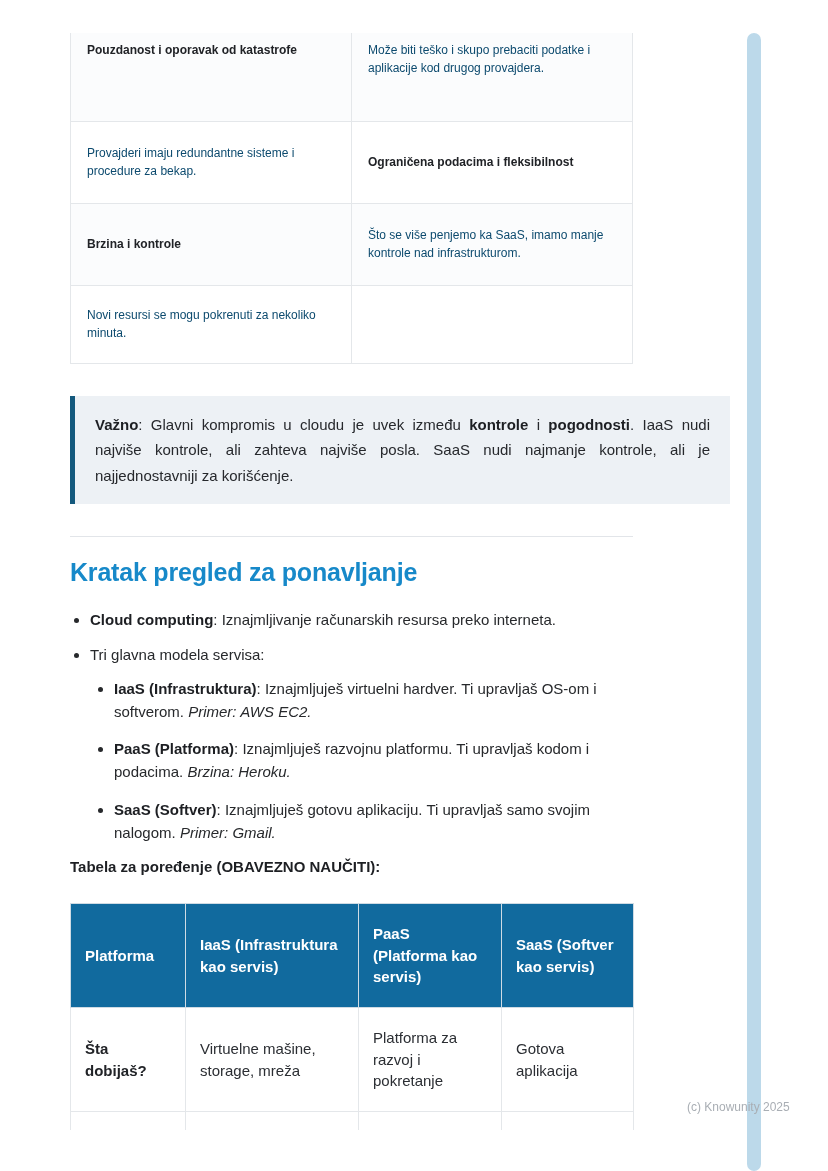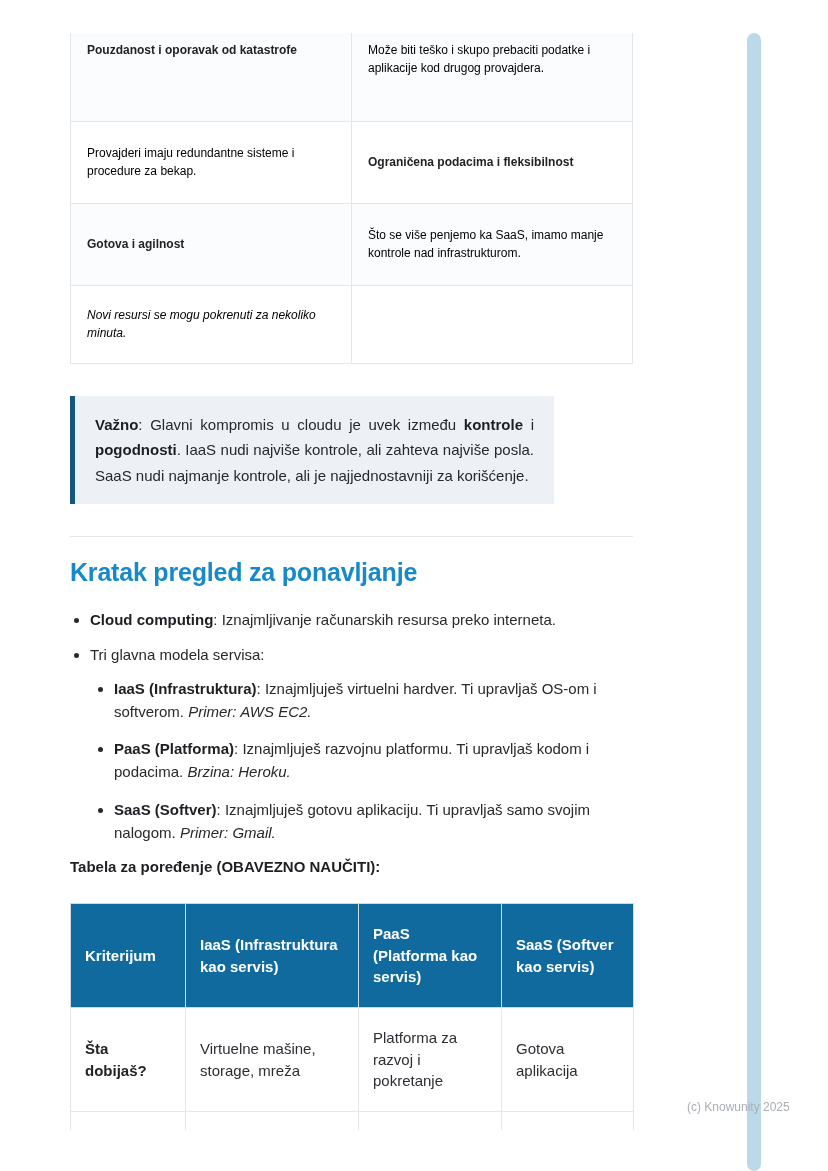--- a/index.html
+++ b/index.html
@@ -3,29 +3,29 @@
 <meta charset="utf-8">
 <style>
   * { margin:0; padding:0; box-sizing:border-box; }
   html,body { background:#ffffff; }
   body { font-family:"Liberation Sans", sans-serif; color:#27292c; }
   .page { position:relative; width:828px; height:1171px; background:#fff; overflow:hidden; }
   .content { position:absolute; left:70px; top:0; width:563px; }
 
   
   table.pros { width:563px; border-collapse:collapse; font-size:12px; table-layout:fixed; margin-top:33px; }
-  table.pros td { border:1px solid #e4e7ea; padding:14px 16px; vertical-align:middle; line-height:1.5; width:50%; color:#000000; }
+  table.pros td { border:1px solid #e4e7ea; padding:14px 16px; vertical-align:middle; line-height:1.5; width:50%; color:#0c4a6e; }
   table.pros tr.cut-top td { border-top:none; vertical-align:top; padding-top:8px; height:88px; }
   table.pros tr td { height:82px; }
-  table.pros tr:last-child td { height:78px;font-style:italic; }
+  table.pros tr:last-child td { height:78px; }
   table.pros tr:nth-child(odd) td { background:#fbfcfd; }
   table.pros .b { font-weight:700; color:#212327; }
 
   
-  .callout { margin-top:32px; width:484px; background:#edf1f5; border-left:5px solid #14597d; padding:16px 20px; }
+  .callout { margin-top:32px; width:660px; background:#edf1f5; border-left:5px solid #14597d; padding:16px 20px; }
   .callout p { font-size:15px; line-height:1.7; text-align:justify; color:#26282c; }
   .callout strong { font-weight:700; color:#1d1f23; }
 
   
   hr.divider { margin-top:32px; border:none; border-top:1px solid #e2e5e9; width:563px; }
 
   
   h2.summary-heading { margin-top:21px; font-size:25px; font-weight:700; color:#1789c9; letter-spacing:-0.2px; }
   ul.summary-list { margin-top:21px; padding-left:20px; font-size:15px; line-height:1.55; }
   ul.summary-list > li { margin-bottom:12px; }
@@ -57,21 +57,21 @@
       <tbody>
         <tr class="cut-top">
           <td class="b">Pouzdanost i oporavak od katastrofe</td>
           <td>Može biti teško i skupo prebaciti podatke i aplikacije kod drugog provajdera.</td>
         </tr>
         <tr>
           <td>Provajderi imaju redundantne sisteme i procedure za bekap.</td>
           <td class="b">Ograničena podacima i fleksibilnost</td>
         </tr>
         <tr>
-          <td class="b">Gotova i agilnost</td>
+          <td class="b">Brzina i kontrole</td>
           <td>Što se više penjemo ka SaaS, imamo manje kontrole nad infrastrukturom.</td>
         </tr>
         <tr>
           <td>Novi resursi se mogu pokrenuti za nekoliko minuta.</td>
           <td></td>
         </tr>
       </tbody>
     </table>
 
     <div class="callout">
@@ -97,21 +97,21 @@
 
     <table class="compare">
       <colgroup>
         <col style="width:115px">
           <col style="width:173px">
           <col style="width:143px">
           <col style="width:132px">
       </colgroup>
       <thead>
         <tr>
-          <th>Kriterijum</th>
+          <th>Platforma</th>
           <th>IaaS (Infrastruktura kao servis)</th>
           <th>PaaS (Platforma kao servis)</th>
           <th>SaaS (Softver kao servis)</th>
         </tr>
       </thead>
       <tbody>
         <tr>
           <td class="b">Šta dobijaš?</td>
           <td>Virtuelne mašine, storage, mreža</td>
           <td>Platforma za razvoj i pokretanje</td>

